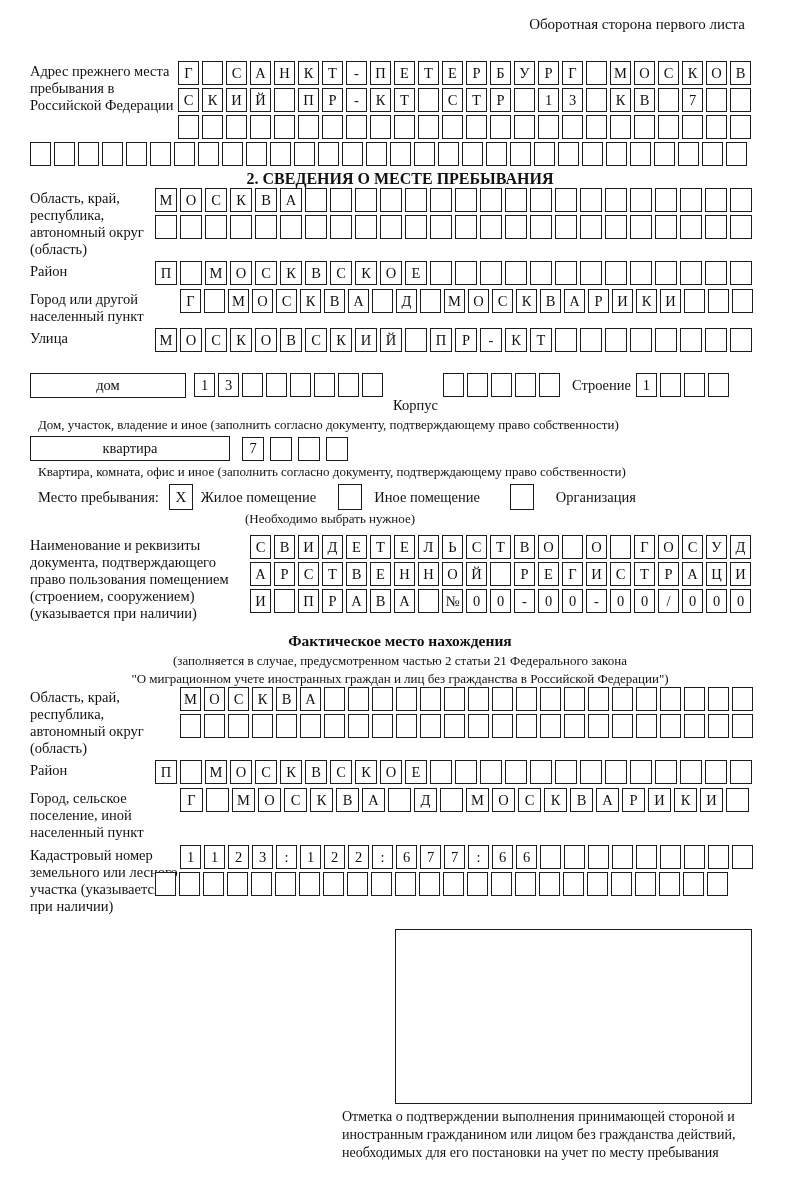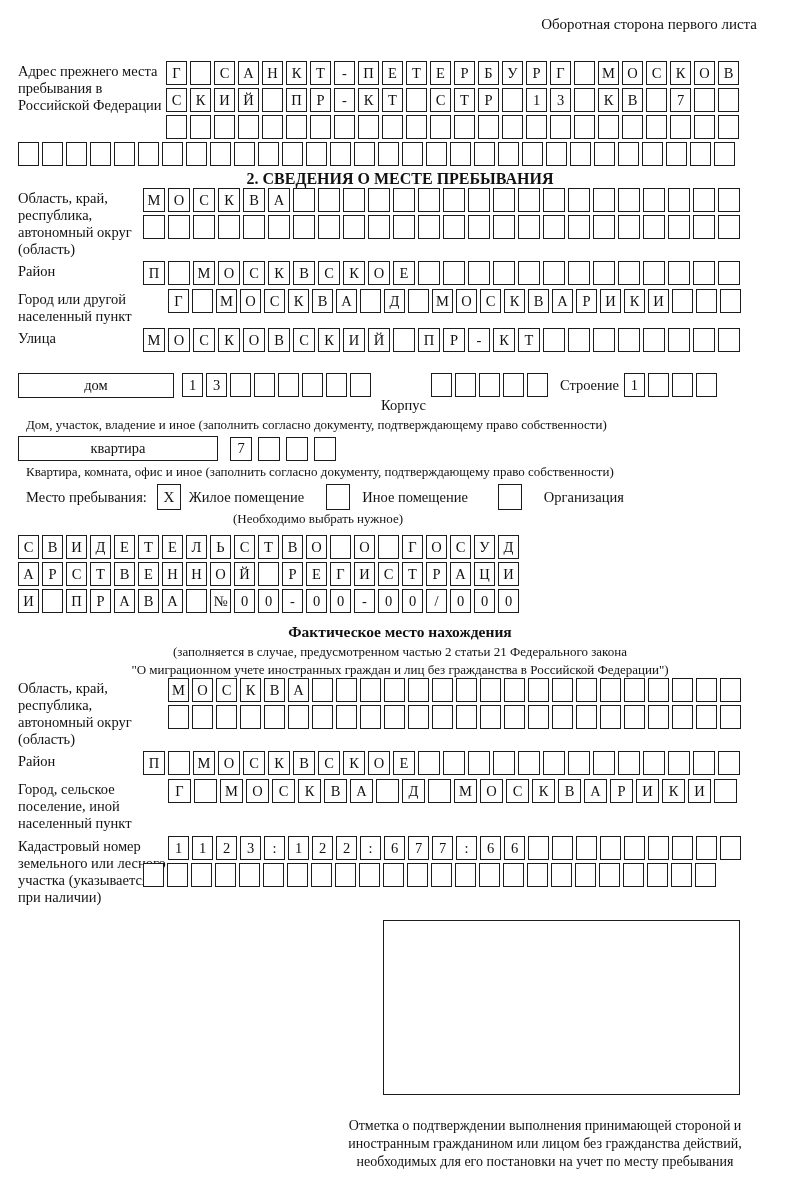--- a/index.html
+++ b/index.html
@@ -1,18 +1,18 @@
 <!DOCTYPE html>
 <html lang="ru"><head>
 <meta charset="utf-8">
 <style>
   html,body{margin:0;padding:0;background:#fff;}
   body{font-family:"Liberation Serif","DejaVu Serif",serif;color:#111;}
   .page{position:relative;width:800px;height:1180px;margin:0 auto;background:#fff;
-        padding:0 18px;box-sizing:border-box;overflow:hidden;}
+        padding:0 30px;box-sizing:border-box;overflow:hidden;}
 
   .hdr{margin-top:16px;text-align:right;font-size:15px;padding-right:25px;}
 
   .frow{display:flex;align-items:flex-start;}
   .flabel{font-size:14.5px;line-height:17px;flex:none;padding-top:2px;}
   .w148{width:148px;} .w125{width:125px;} .w150{width:150px;} .w220{width:220px;}
 
   .stack{display:flex;flex-direction:column;gap:3px;}
   .row{display:flex;gap:3px;}
   .cbox{box-sizing:border-box;flex:none;width:22px;height:24px;border:1.6px solid #1c1c1c;
@@ -30,21 +30,21 @@
   .widebox{box-sizing:border-box;flex:none;border:1.6px solid #1c1c1c;height:25px;
            display:inline-flex;align-items:center;justify-content:center;font-size:14.5px;}
   .wb160{width:156px;} .wb200{width:200px;}
   .inline-label{font-size:14.5px;align-self:center;flex:none;}
   .houserow,.aptrow,.stayrow{display:flex;align-items:center;}
 
   .checkbox{width:24px;height:26px;font-size:15px;}
 
   .stamp{box-sizing:border-box;border:1.8px solid #1c1c1c;width:357px;height:175px;
          margin-left:365px;background:#fff;}
-  .stamp-cap{width:430px;margin-left:312px;text-align:center;font-size:14px;line-height:18px;margin-top:22px;}
+  .stamp-cap{width:430px;margin-left:312px;font-size:14px;line-height:18px;margin-top:4px;}
 
   .mt3{margin-top:3px;} .mt4{margin-top:4px;} .mt5{margin-top:0;}
   .mt8{margin-top:8px;} .mt10{margin-top:10px;} .mt12{margin-top:28px;} .mt14{margin-top:14px;} .mln25{margin-left:-25px;}
 </style>
 </head>
 <body>
 
 <div class="page">
 
   <div class="hdr">Оборотная сторона первого листа</div>
@@ -365,20 +365,21 @@
     <span class="cbox checkbox" style="margin-left:10px;">X</span>
     <span class="inline-label" style="margin-left:8px;">Жилое помещение</span>
     <span class="cbox checkbox" style="margin-left:22px;"></span>
     <span class="inline-label" style="margin-left:12px;">Иное помещение</span>
     <span class="cbox checkbox" style="margin-left:30px;"></span>
     <span class="inline-label" style="margin-left:22px;">Организация</span>
   </div>
   <div class="caption" style="margin-left:215px;margin-top:1px;">(Необходимо выбрать нужное)</div>
 
   <div class="frow mt8">
+    <div class="flabel w220">Наименование и реквизиты документа, подтверждающего право пользования помещением (строением, сооружением) (указывается при наличии)</div>
     <div class="stack">
       <div class="row p24">
           <span class="cbox">С</span>
           <span class="cbox">В</span>
           <span class="cbox">И</span>
           <span class="cbox">Д</span>
           <span class="cbox">Е</span>
           <span class="cbox">Т</span>
           <span class="cbox">Е</span>
           <span class="cbox">Л</span>

